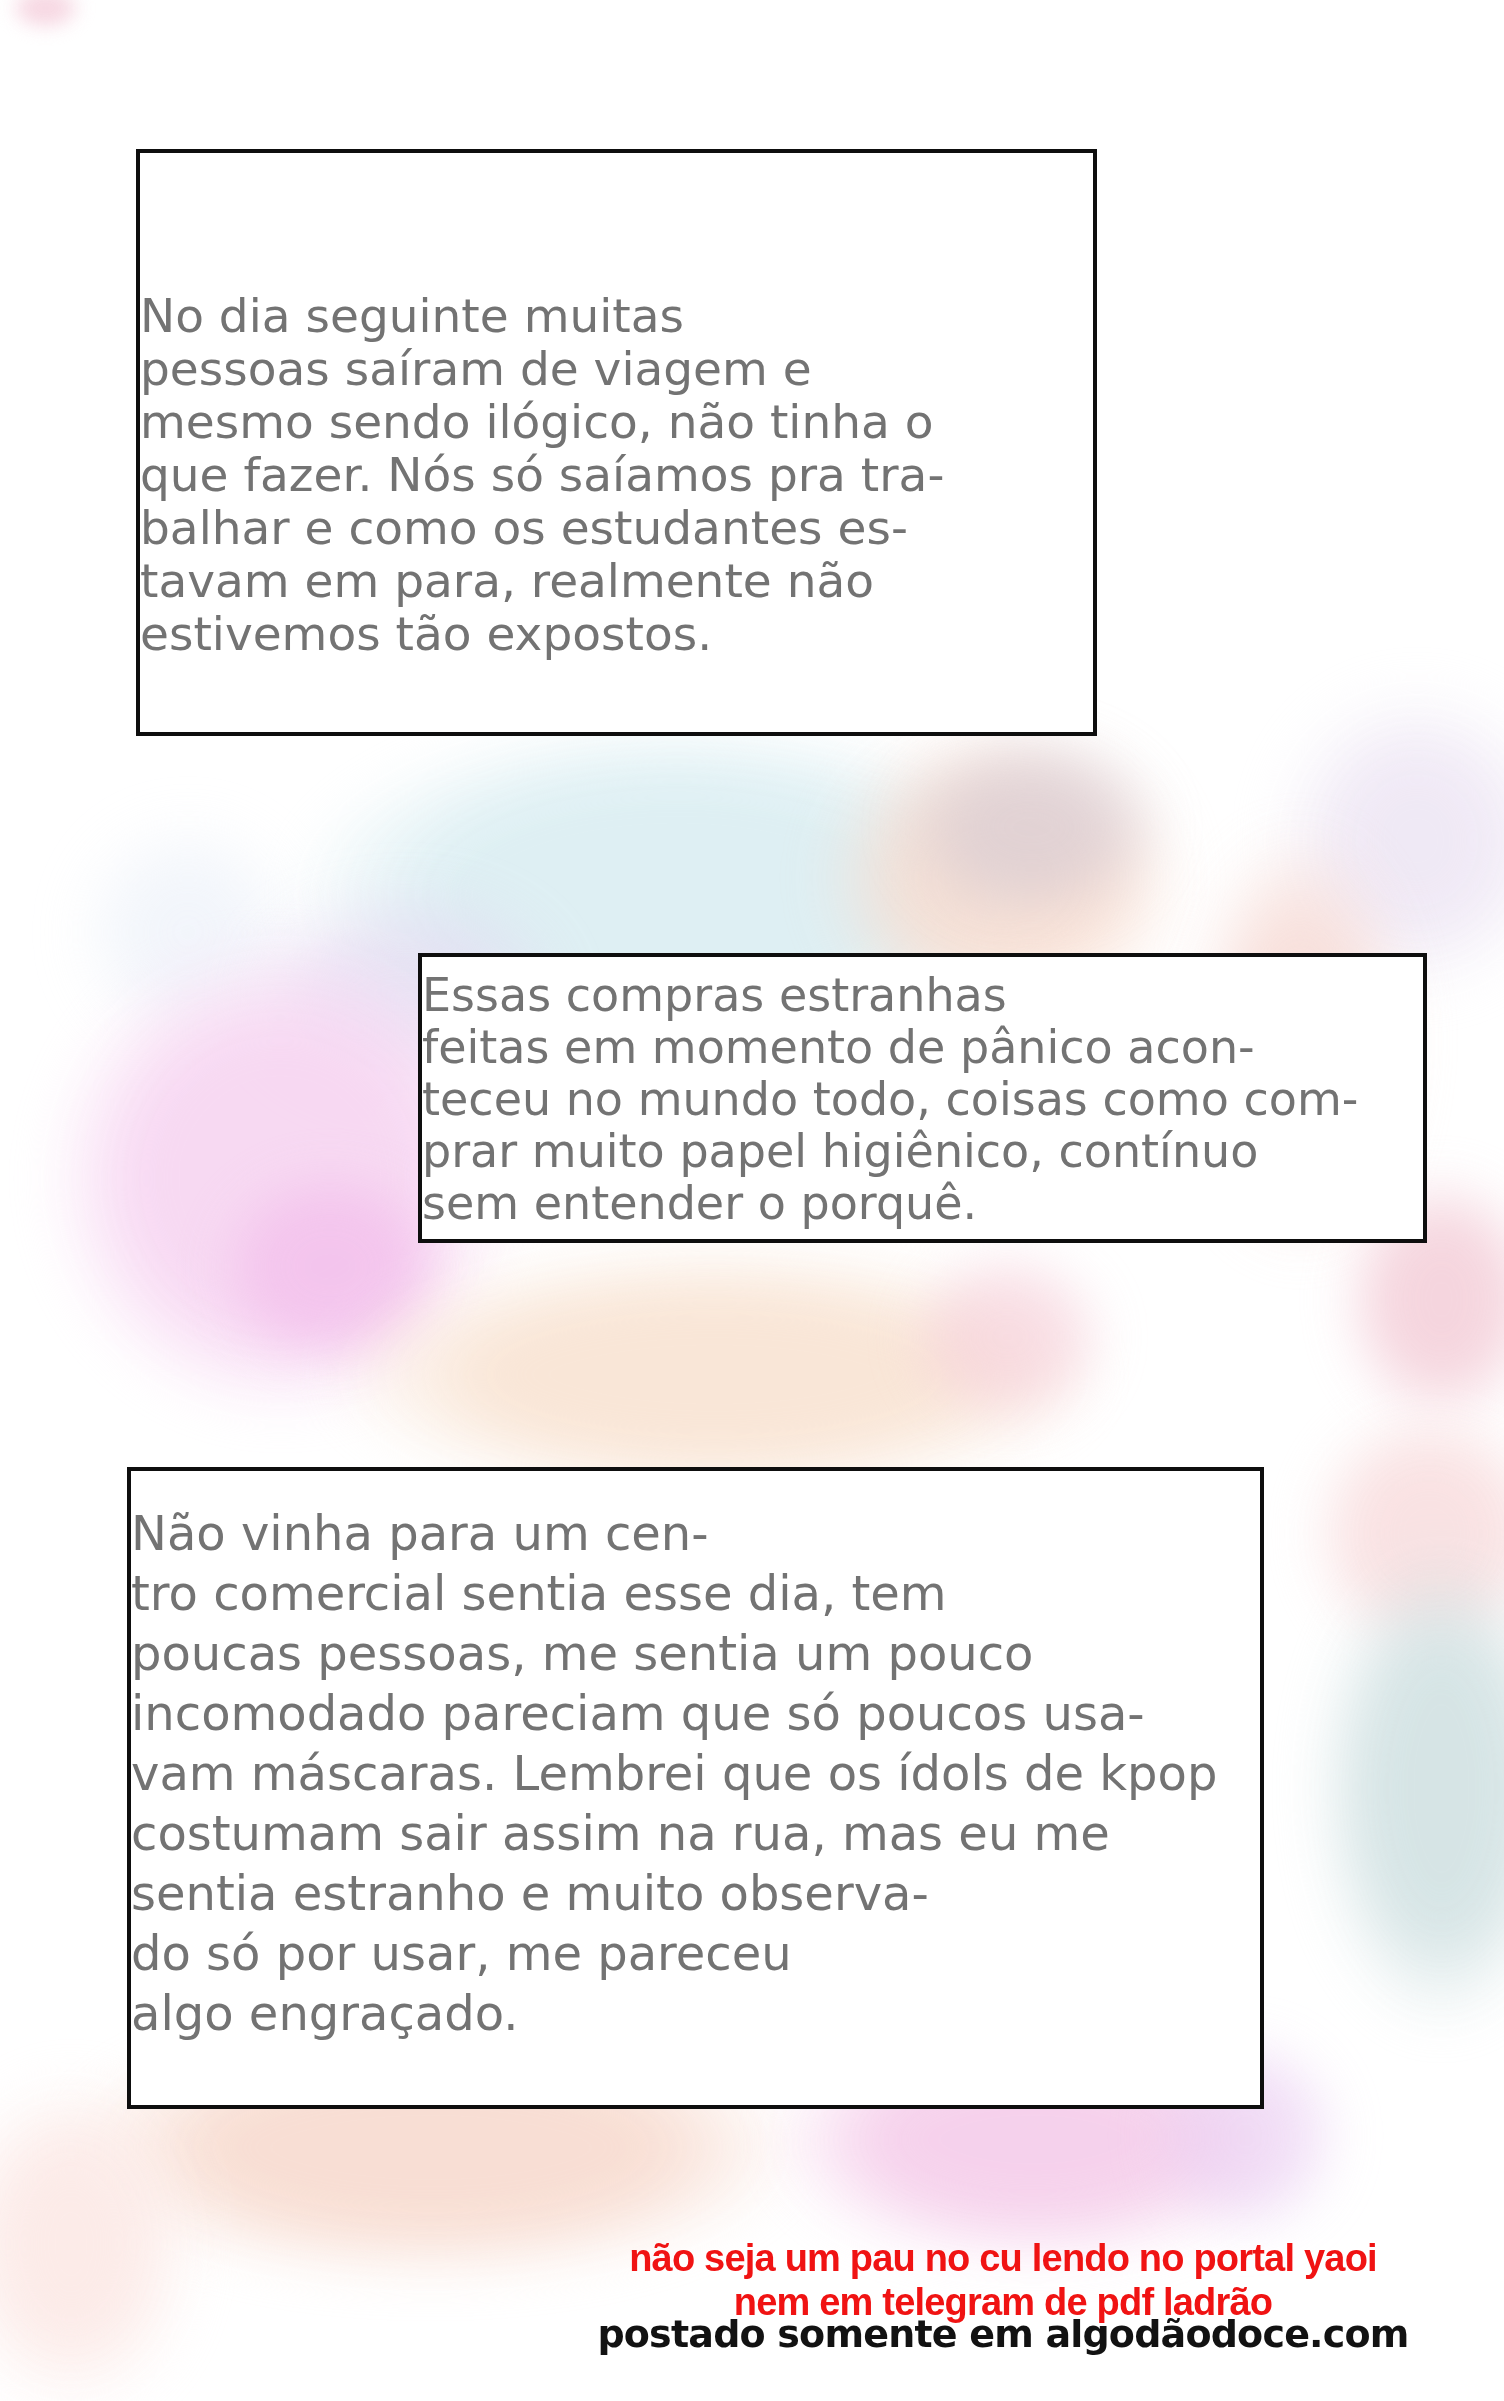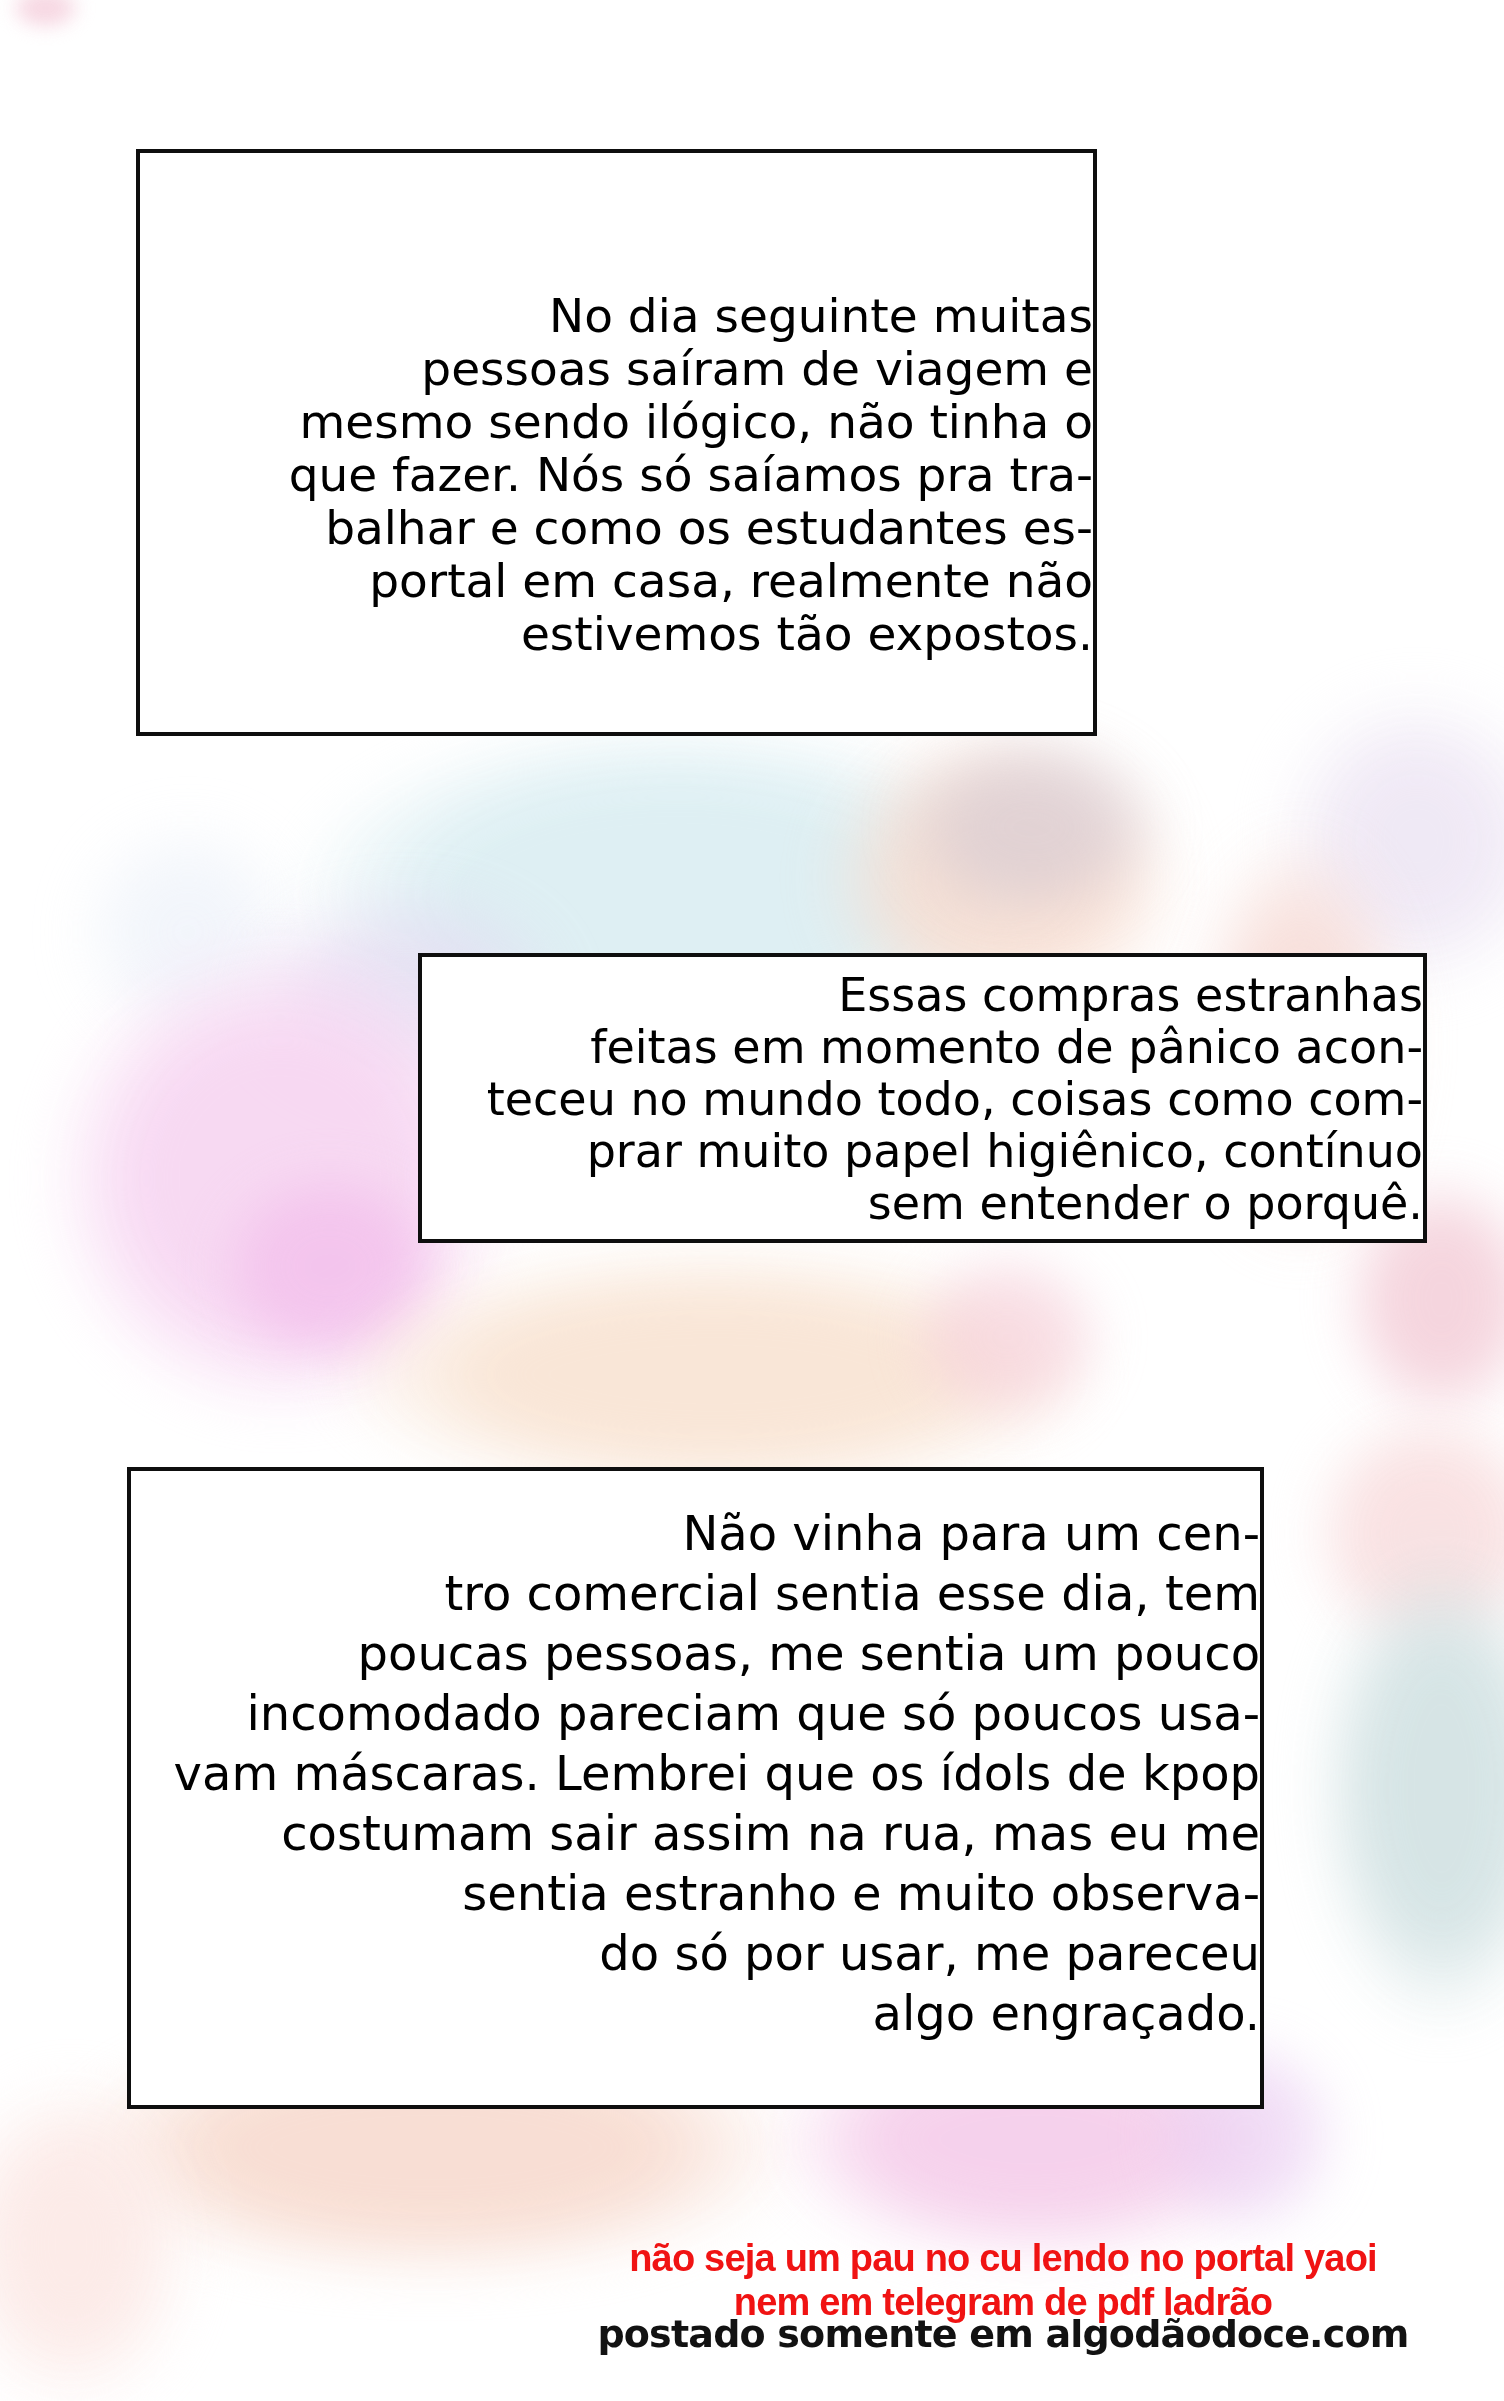--- a/index.html
+++ b/index.html
@@ -25,21 +25,21 @@
   .b-peachb    {left:59px;  top:2014px; width:744px; height:267px; background:radial-gradient(closest-side,#f8ddd2 0%,#f8ddd2 60%,rgba(248,221,210,0) 100%);filter:blur(25px);opacity:.95;border-radius:50% 50% 55% 45%;}
   .b-magb      {left:769px; top:2014px; width:527px; height:251px; background:radial-gradient(closest-side,#f5cdea 0%,#f5cdea 58%,rgba(245,205,234,0) 100%);filter:blur(25px);opacity:.9;border-radius:50%;}
   .b-purpb     {left:1145px;top:2031px; width:201px; height:209px; background:radial-gradient(closest-side,#e9cdf2 0%,#e9cdf2 55%,rgba(233,205,242,0) 100%);filter:blur(23.4px);opacity:.6;border-radius:50%;}
   .b-pinkeb    {left:-50px; top:2081px; width:242px; height:326px; background:radial-gradient(closest-side,#fceae7 0%,#fceae7 60%,rgba(252,234,231,0) 100%);filter:blur(28px);opacity:.95;border-radius:50%;}
   .b-bluel     {left:75px;  top:819px;  width:226px; height:226px; background:radial-gradient(closest-side,#e8eef8 0%,#e8eef8 55%,rgba(232,238,248,0) 100%);filter:blur(27px);opacity:.55;border-radius:50%;}
   .b-tldot     {left:8.4px;  top:-15px;  width:75px;  height:46px;  background:radial-gradient(closest-side,#f6d4e0 0%,#f6d4e0 55%,rgba(246,212,224,0) 100%);filter:blur(8.4px);opacity:.9;border-radius:50%;}
 
   
   .panel{
     position:absolute;background:#ffffff;border:4.2px solid #0e0e0e;
-    box-sizing:border-box;text-align:right;color:#000000;z-index:5;
+    box-sizing:border-box;text-align:left;color:#737373;z-index:5;
   }
   .panel .line{white-space:nowrap;}
   #panel-1{left:136px;top:149px;width:961px;height:587px;padding-top:136px;
            font-size:47px;line-height:53px;}
   #panel-2{left:418px;top:953px;width:1009px;height:290px;padding-top:11.7px;
            font-size:46px;line-height:52px;}
   #panel-3{left:127px;top:1467px;width:1137px;height:642px;padding-top:32px;
            font-size:48px;line-height:60px;}
 
   
@@ -86,21 +86,21 @@
   <div class="blob b-magb"></div>
   <div class="blob b-purpb"></div>
   <div class="blob b-pinkeb"></div>
 
   <div class="panel" id="panel-1">
     <div class="line">No dia seguinte muitas</div>
     <div class="line">pessoas saíram de viagem e</div>
     <div class="line">mesmo sendo ilógico, não tinha o</div>
     <div class="line">que fazer. Nós só saíamos pra tra-</div>
     <div class="line">balhar e como os estudantes es-</div>
-    <div class="line">portal em casa, realmente não</div>
+    <div class="line">tavam em para, realmente não</div>
     <div class="line">estivemos tão expostos.</div>
   </div>
 
   <div class="panel" id="panel-2">
     <div class="line">Essas compras estranhas</div>
     <div class="line">feitas em momento de pânico acon-</div>
     <div class="line">teceu no mundo todo, coisas como com-</div>
     <div class="line">prar muito papel higiênico, contínuo</div>
     <div class="line">sem entender o porquê.</div>
   </div>

